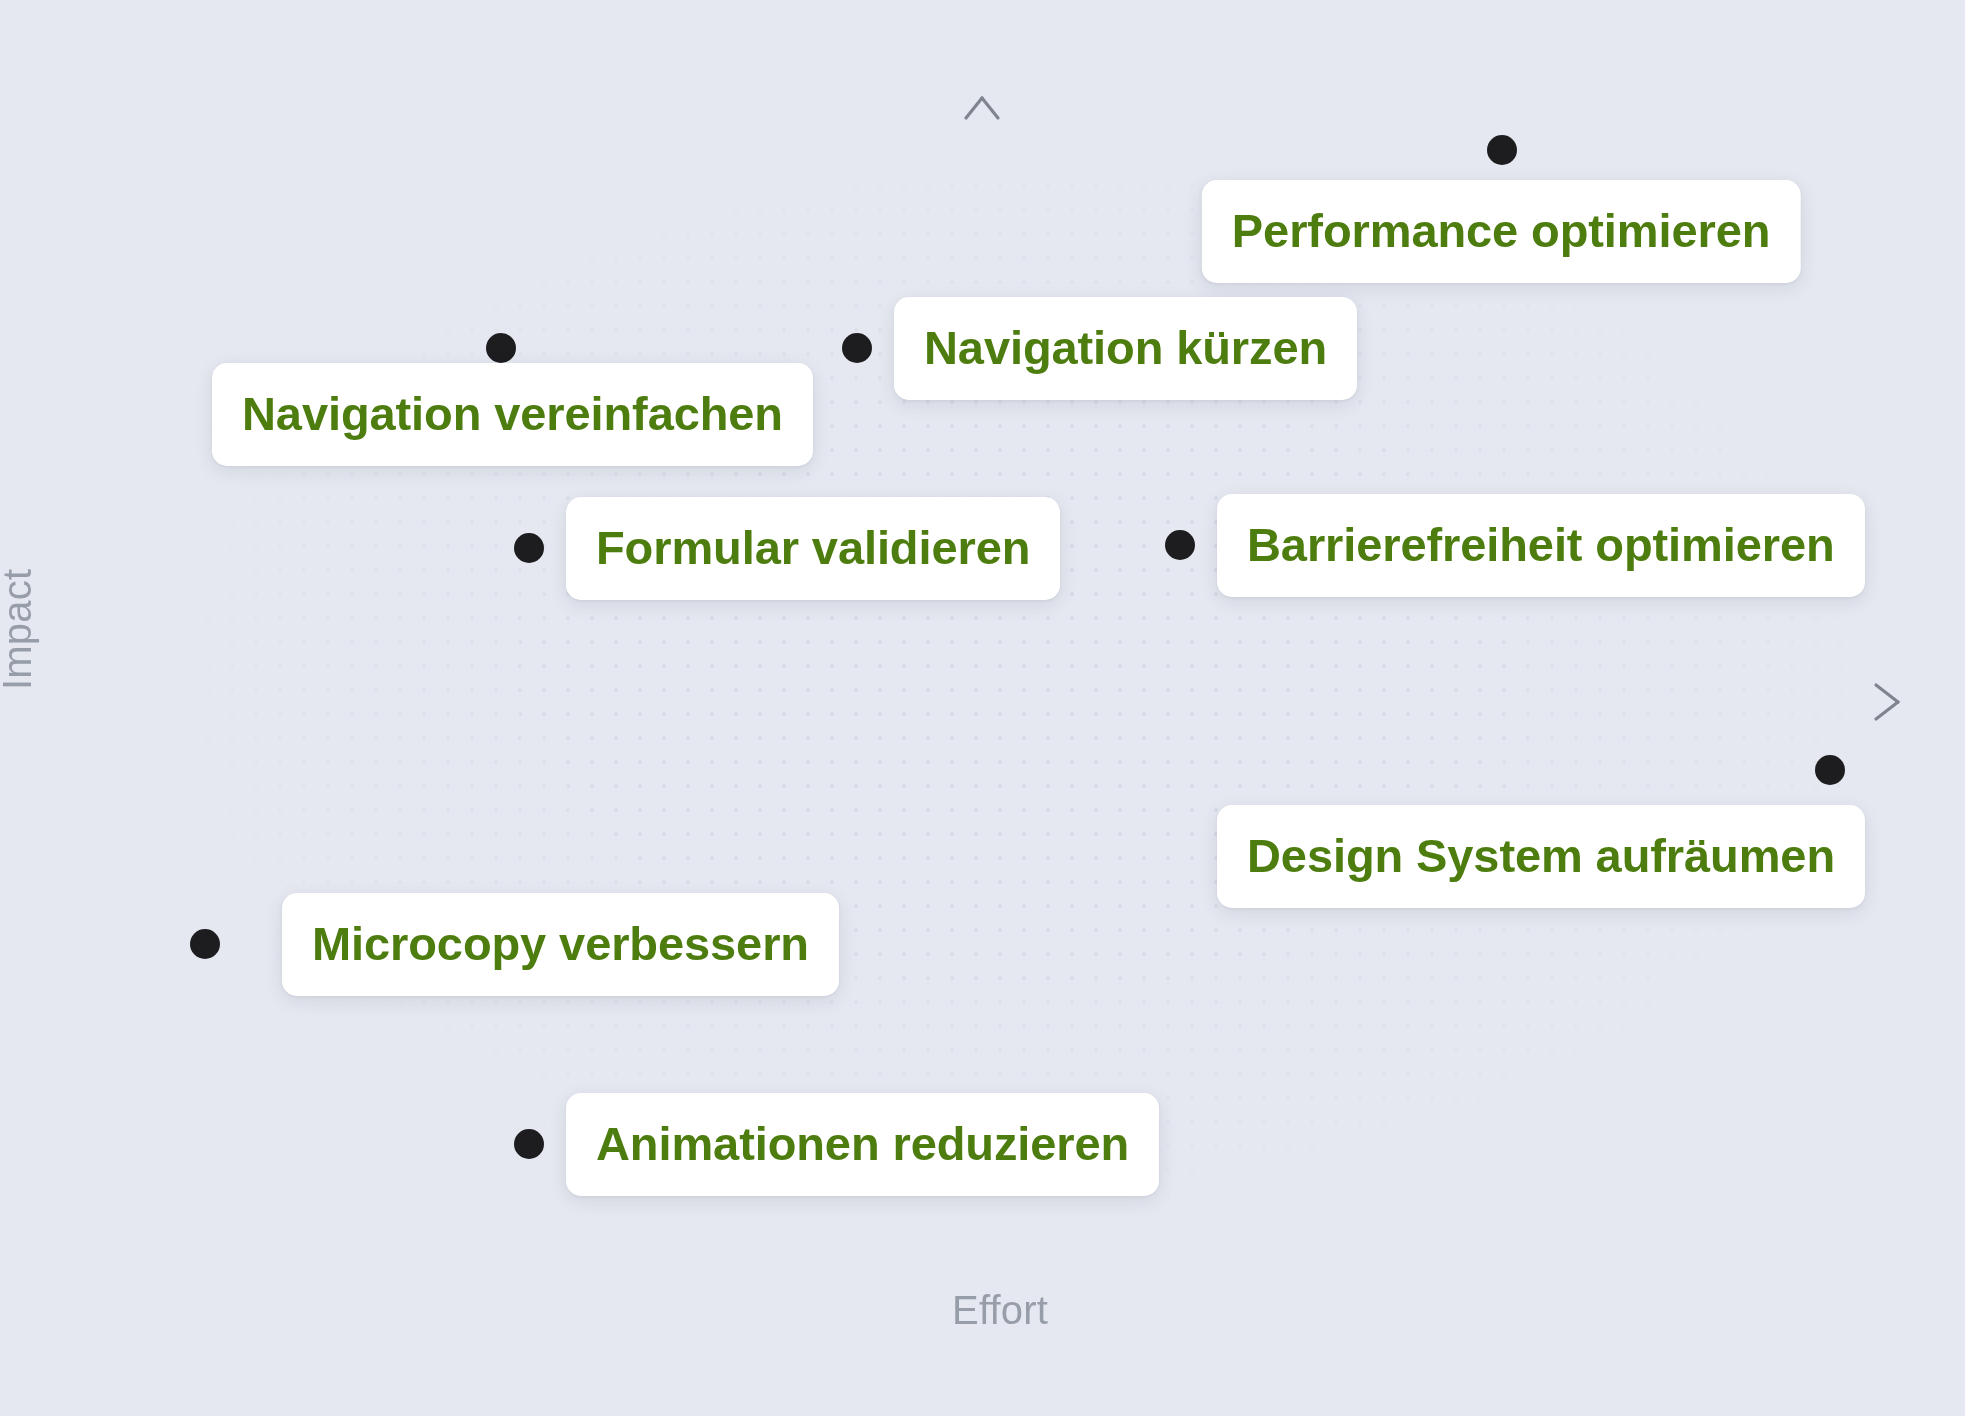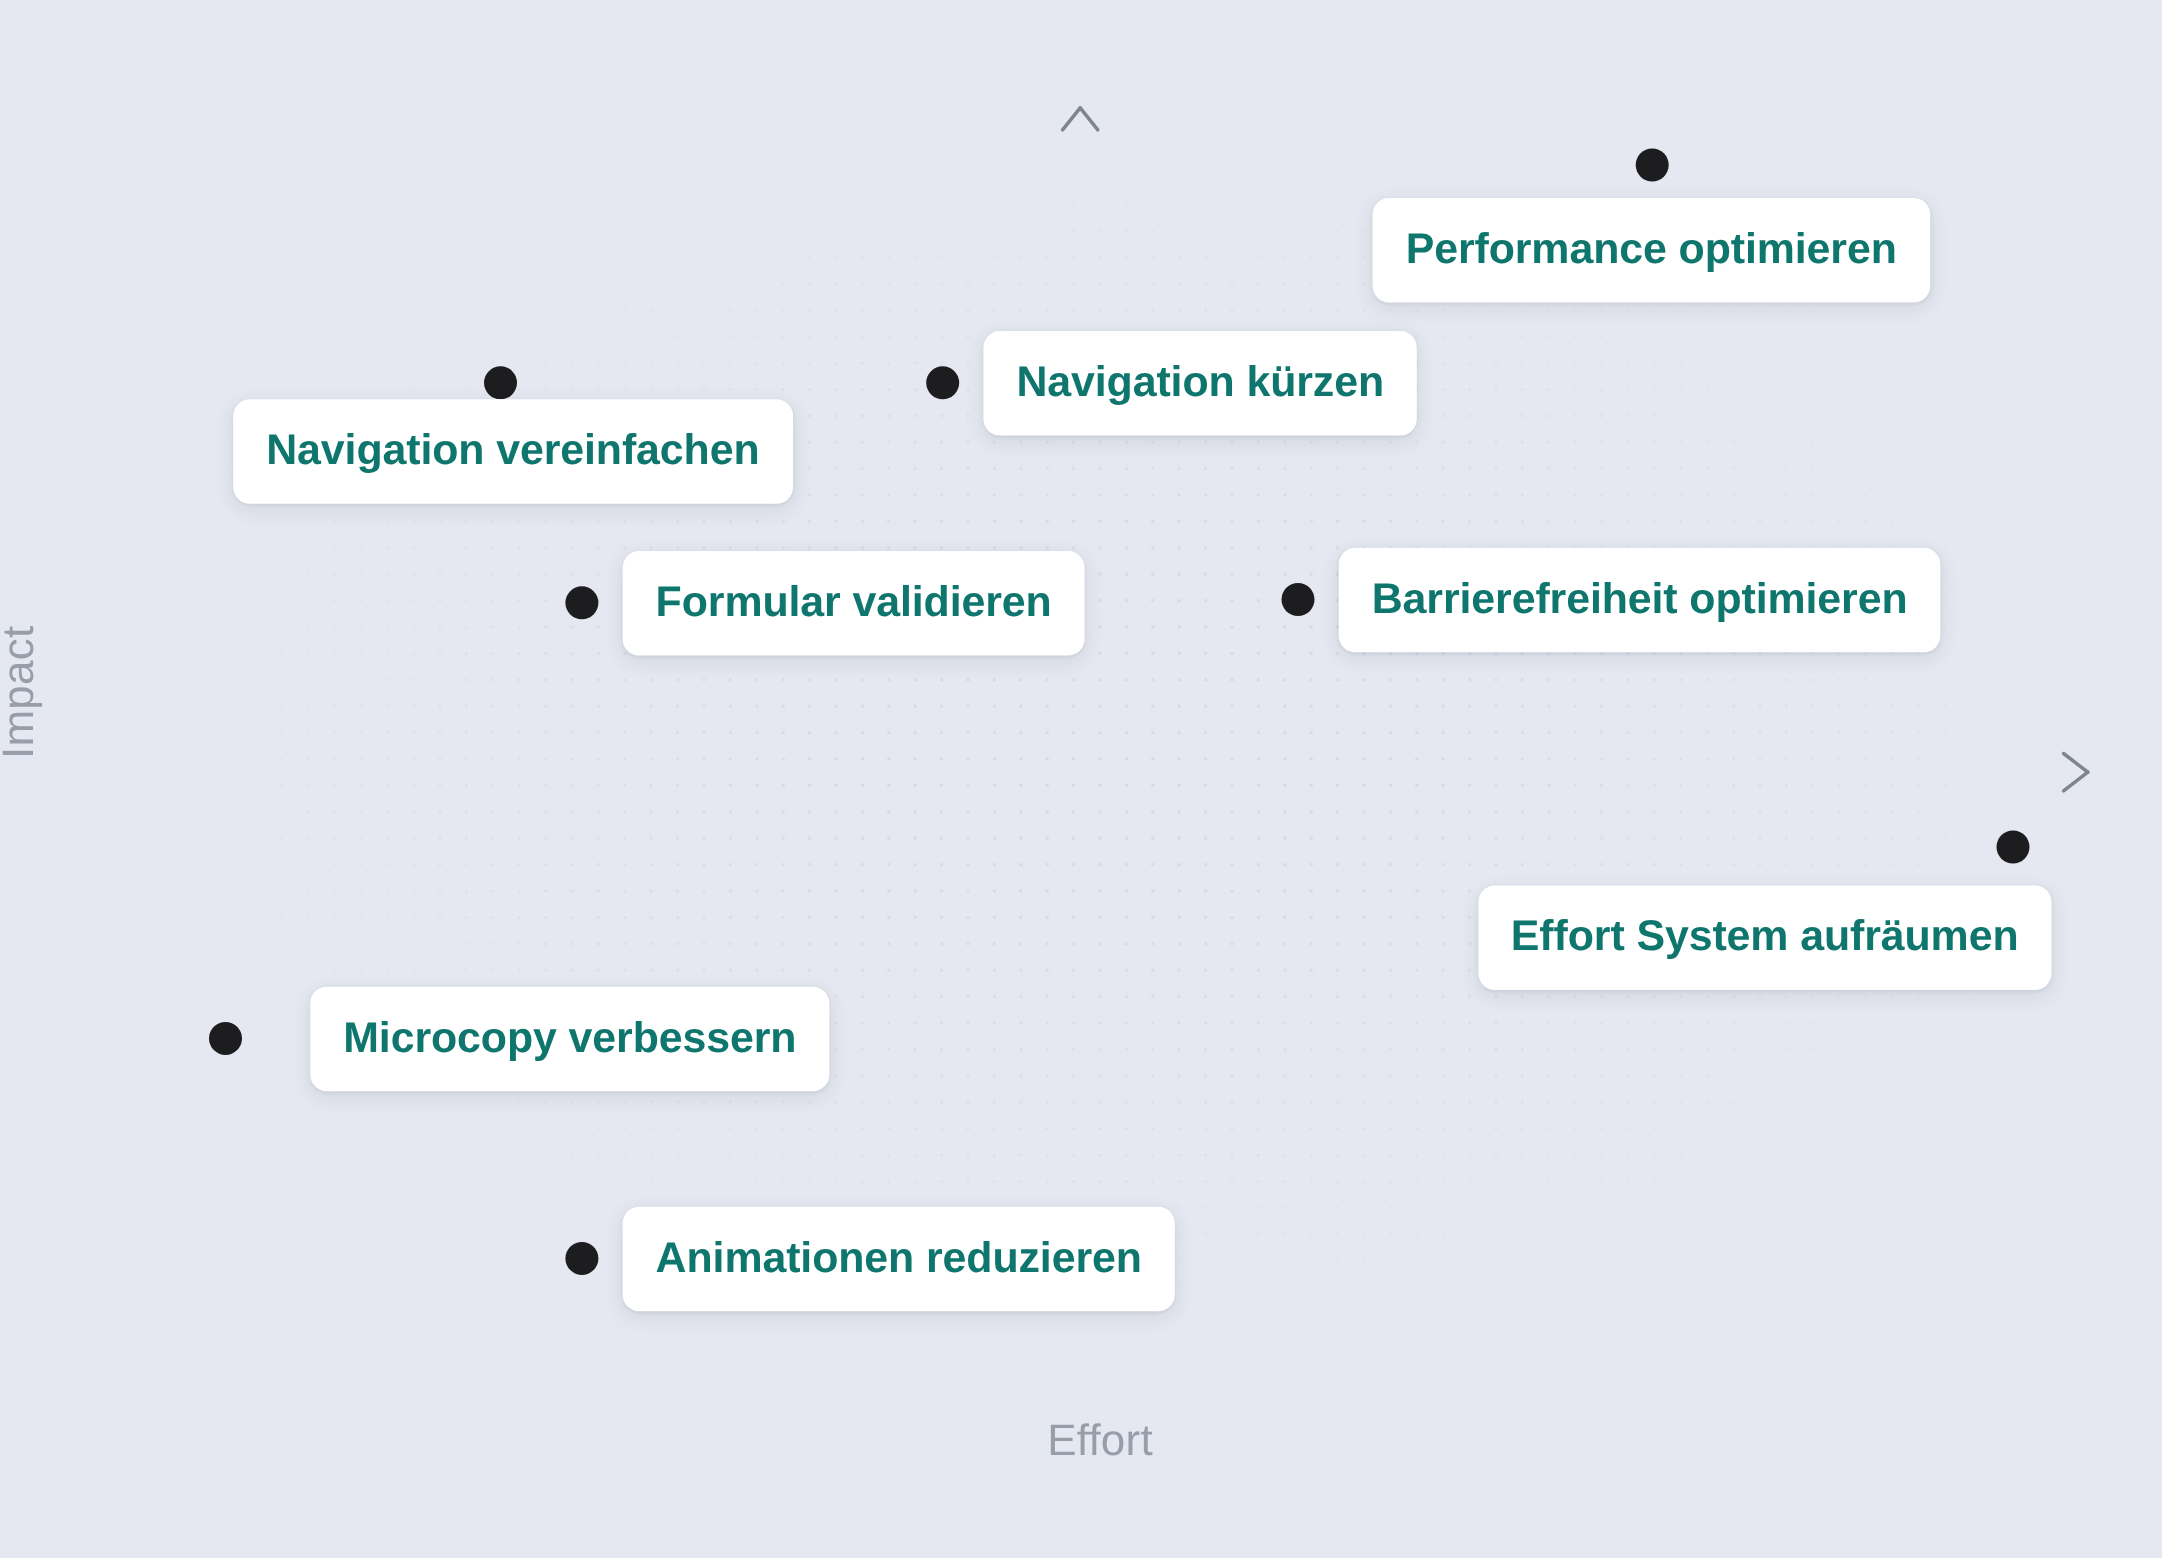--- a/index.html
+++ b/index.html
@@ -83,22 +83,22 @@
   .marker {
     width: 30px;
     height: 30px;
     border-radius: 50%;
     background: #1d1d20;
     flex: 0 0 auto;
   }
   .chip {
     margin-left: 22px;
     background: #ffffff;
-    color: #0f766e;
-    font-size: 39px;
+    color: #4d7c0f;
+    font-size: 47px;
     font-weight: 600;
     letter-spacing: -.1px;
     line-height: 1;
     padding: 27px 30px 29px 30px;
     border-radius: 15px;
     box-shadow: 0 5px 18px rgba(40,50,80,.10), 0 1px 3px rgba(40,50,80,.07);
   }
   
   .item.below {
     display: block;
@@ -167,21 +167,21 @@
       <div class="item" style="left: 514px; top: 533px; height: 30px;">
         <div class="marker"></div>
         <div class="chip">Formular validieren</div>
       </div>
       <div class="item" style="left: 1165px; top: 530px; height: 30px;">
         <div class="marker"></div>
         <div class="chip">Barrierefreiheit optimieren</div>
       </div>
       <div class="item below" style="left: 1815px; top: 755px; width: 30px; height: 30px;">
         <div class="marker" style="left: 0px;"></div>
-        <div class="chip" style="top: 50px; left: auto; transform: none; right: 0px; margin-right: -20px;">Effort System aufräumen</div>
+        <div class="chip" style="top: 50px; left: auto; transform: none; right: 0px; margin-right: -20px;">Design System aufräumen</div>
       </div>
       <div class="item" style="left: 190px; top: 929px; height: 30px; gap: 40px;">
         <div class="marker"></div>
         <div class="chip">Microcopy verbessern</div>
       </div>
       <div class="item" style="left: 514px; top: 1129px; height: 30px; align-items: center;">
         <div class="marker"></div>
         <div class="chip">Animationen reduzieren</div>
       </div>
     </div>

